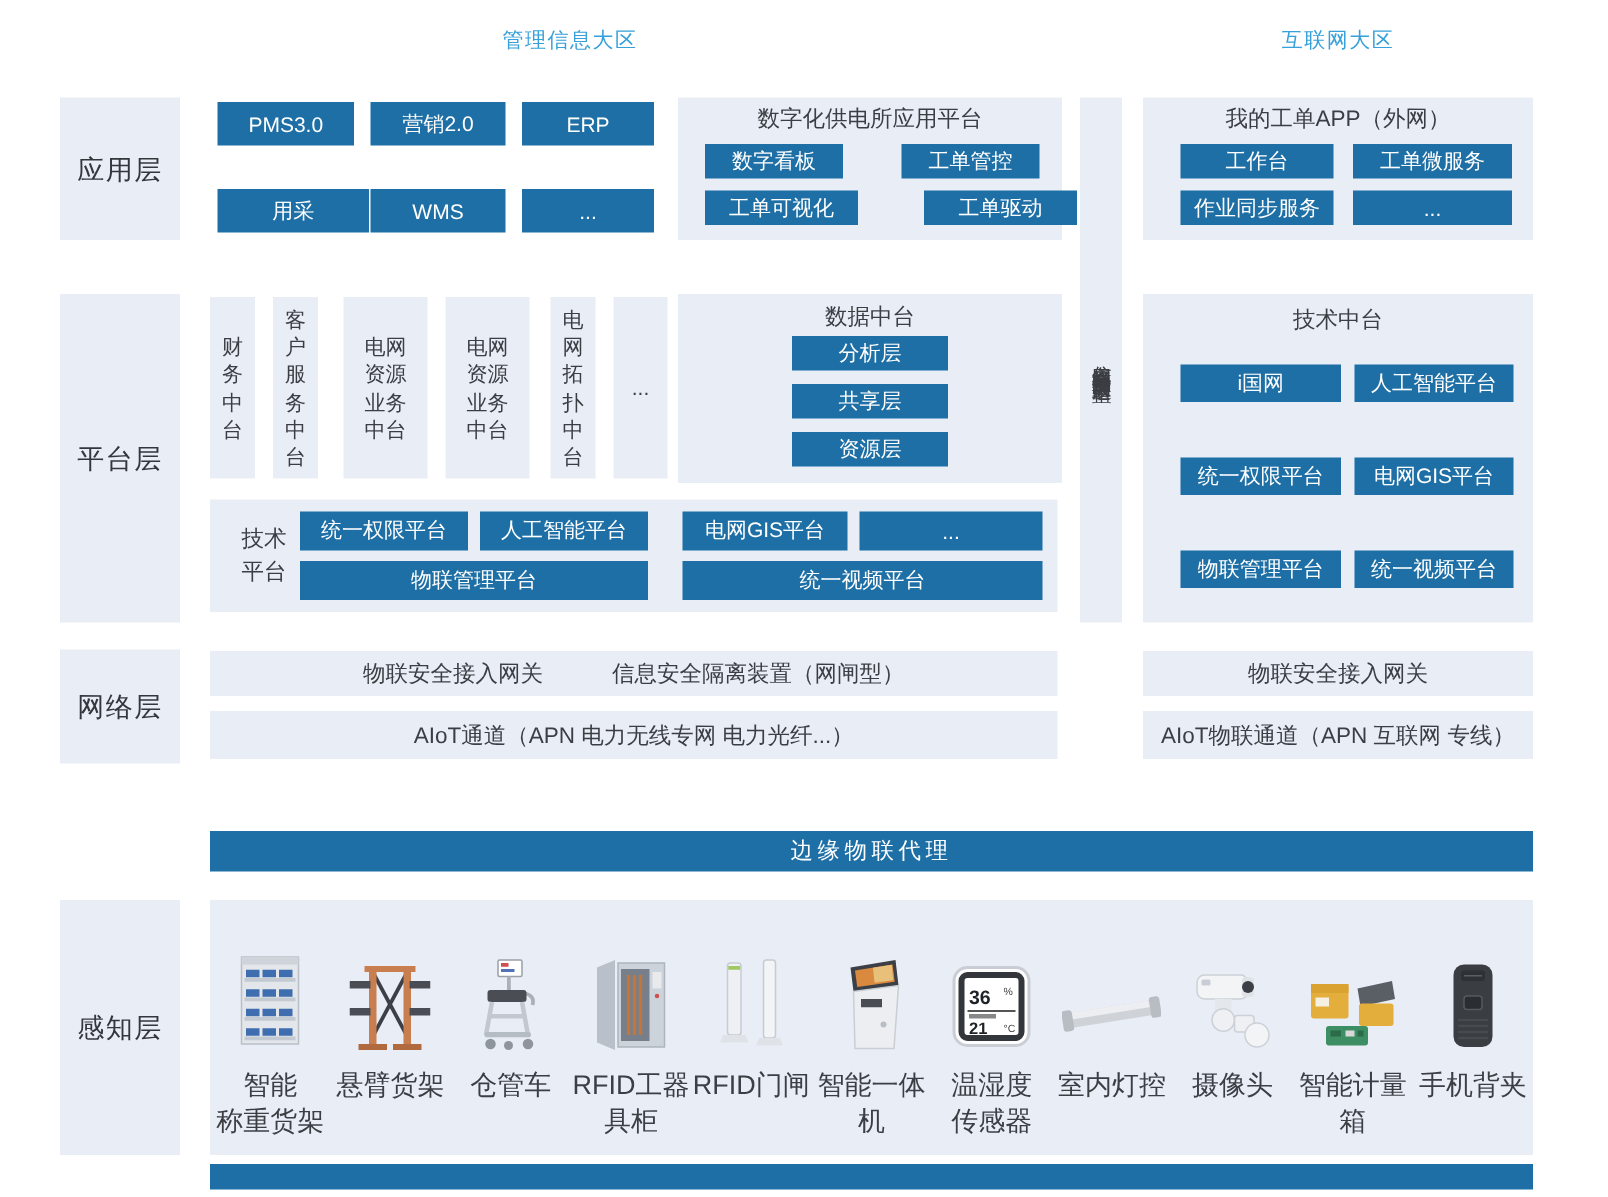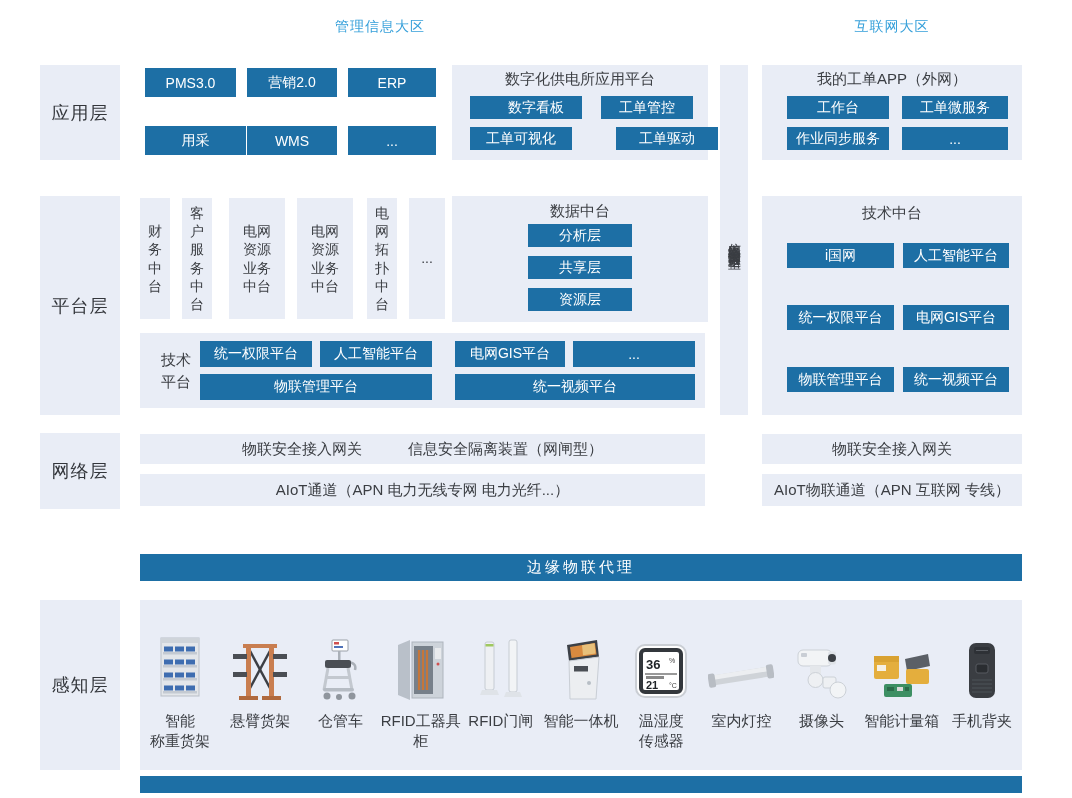--- a/index.html
+++ b/index.html
@@ -13,21 +13,21 @@
   .vbox{position:absolute;top:198px;height:121px;background:var(--panel-bg,#e9edf6);display:flex;align-items:center;justify-content:center;text-align:center;font-size:14px;color:#3b3e43;word-break:break-all;line-height:1.3;box-sizing:border-box;}
   .v-strip{display:flex;align-items:center;justify-content:center;}
   .v-text{writing-mode:vertical-rl;font-size:13px;color:#3b3e43;letter-spacing:1px;}
   .tp-label{position:absolute;left:14px;top:0;bottom:0;width:44px;display:flex;align-items:center;justify-content:center;text-align:center;font-size:15px;color:#3b3e43;word-break:break-all;line-height:1.45;box-sizing:border-box;padding:0 6px;}
   .net-row{position:absolute;background:var(--panel-bg,#e9edf6);display:flex;align-items:center;justify-content:center;font-size:15px;color:#3b3e43;white-space:nowrap;}
   .net-row .pair{display:flex;gap:46px;}
   .banner{position:absolute;background:var(--node-blue,#1d6fa5);color:#fff;display:flex;align-items:center;justify-content:center;font-size:15px;letter-spacing:3px;}
   .devices{position:absolute;left:140px;top:600px;width:882px;height:170px;background:var(--panel-bg,#e9edf6);display:flex;}
   .device{flex:1;display:flex;flex-direction:column;align-items:center;padding-top:24px;min-width:0;}
   .device .icon{height:78px;display:flex;align-items:flex-end;justify-content:center;}
-  .device .dlabel{margin-top:9px;font-size:15px;color:#3b3e43;text-align:center;white-space:pre-line;line-height:1.35;}
+  .device .dlabel{margin-top:9px;font-size:18px;color:#3b3e43;text-align:center;white-space:pre-line;line-height:1.35;}
   .bottom-bar{position:absolute;left:140px;top:776px;width:882px;height:17px;background:var(--node-blue,#1d6fa5);}
 </style>
 </head>
 <body>
 
 <div class="stage">
 
   <div class="zone-title" style="left:140px;width:480px;">管理信息大区</div>
   <div class="zone-title" style="left:762px;width:260px;">互联网大区</div>
 
@@ -38,21 +38,21 @@
 
   <div class="node" style="left:145px;top:68px;width:91px;height:29px;">PMS3.0</div>
   <div class="node" style="left:247px;top:68px;width:90px;height:29px;">营销2.0</div>
   <div class="node" style="left:348px;top:68px;width:88px;height:29px;">ERP</div>
   <div class="node" style="left:145px;top:126px;width:101px;height:29px;">用采</div>
   <div class="node" style="left:247px;top:126px;width:90px;height:29px;">WMS</div>
   <div class="node" style="left:348px;top:126px;width:88px;height:29px;">...</div>
 
   <div class="panel" style="left:452px;top:65px;width:256px;height:95px;">
     <div class="panel-title" style="top:5px;">数字化供电所应用平台</div>
-    <div class="node" style="left:18px;top:31px;width:92px;height:23px;padding-left:20px;">数字看板</div>
+    <div class="node" style="left:18px;top:31px;width:92px;height:23px;">数字看板</div>
     <div class="node" style="left:149px;top:31px;width:92px;height:23px;">工单管控</div>
     <div class="node" style="left:18px;top:62px;width:102px;height:23px;">工单可视化</div>
     <div class="node" style="left:136px;top:62px;width:102px;height:23px;margin-left:28px;">工单驱动</div>
   </div>
 
   <div class="panel v-strip" style="left:720px;top:65px;width:28px;height:350px;">
     <span class="v-text">信息网络安全隔离装置（逻辑型）</span>
   </div>
 
   <div class="panel" style="left:762px;top:65px;width:260px;height:95px;">

